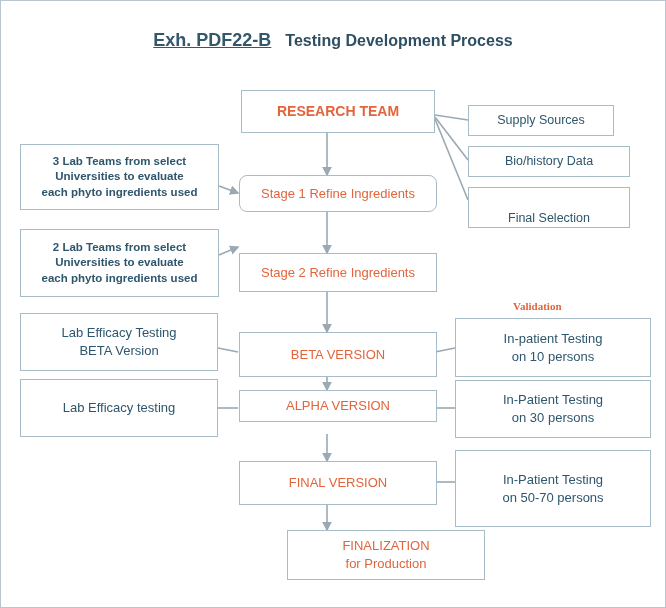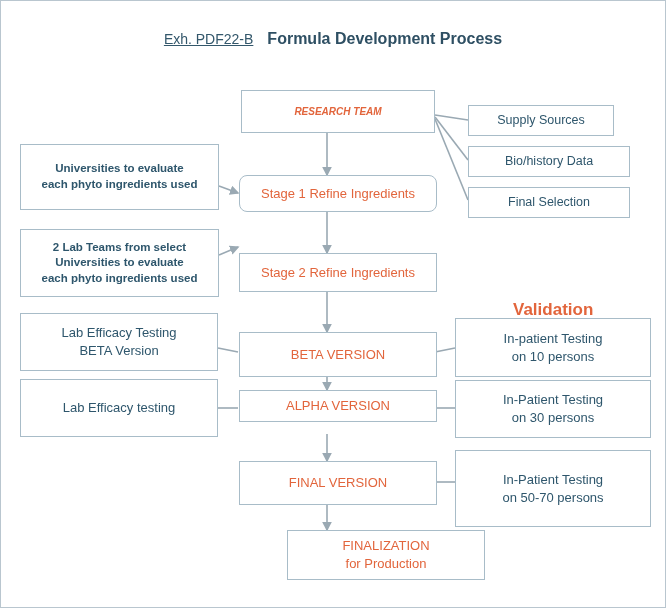--- a/index.html
+++ b/index.html
@@ -18,21 +18,21 @@
   svg.connectors{
     position:absolute;left:0;top:0;width:666px;height:608px;
     pointer-events:none;
   }
   .title-wrap{
     position:absolute;left:0;top:30px;width:666px;
     text-align:center;
     white-space:nowrap;
   }
   .title-exh{
-    font-size:14px;font-weight:normal;color:#33576b;
+    font-size:18px;font-weight:bold;color:#33576b;
     text-decoration:underline;
     letter-spacing:0px;
   }
   .title-main{
     font-size:16px;font-weight:bold;color:#2e4f63;
     margin-left:14px;
   }
   .node{
     position:absolute;
     box-sizing:border-box;
@@ -43,36 +43,37 @@
     justify-content:center;
     text-align:center;
     line-height:1.35;
   }
   .node span{display:block;}
   .orange{color:#e2653c;}
   .blue{color:#2e566c;}
   .f11{font-size:11.5px;}
   .f12{font-size:12.5px;}
   .f13{font-size:13px;}
-  .f14{font-size:10px;font-style:italic;}
+  .f14{font-size:14px;}
   .bold{font-weight:bold;}
   .validation-label{
     position:absolute;
     color:#e2653c;
-    font-size:17px;
+    font-size:11px;
     font-weight:bold;
+    font-family:Liberation Serif, serif;
   }
 </style>
 </head>
 <body>
 
 <div id="frame"></div>
 
 <div class="title-wrap">
-  <span class="title-exh">Exh. PDF22-B</span><span class="title-main">Formula Development Process</span>
+  <span class="title-exh">Exh. PDF22-B</span><span class="title-main">Testing Development Process</span>
 </div>
 
 <svg class="connectors">
   <defs>
     <marker id="arrow" markerWidth="9" markerHeight="9" refX="5" refY="3" orient="auto" markerUnits="strokeWidth">
       <path d="M0,0 L6,3 L0,6 z" fill="#9aa9b3"></path>
     </marker>
   </defs>
 
   <path d="M435,115 L468,120" stroke="#9aa9b3" stroke-width="1.6" fill="none"></path>
@@ -109,25 +110,26 @@
 <div class="node" style="left:241px;top:90px;width:194px;height:43px;">
   <span class="orange f14 bold">RESEARCH TEAM</span>
 </div>
 
 <div class="node" style="left:468px;top:105px;width:146px;height:31px;">
   <span class="blue f12">Supply Sources</span>
 </div>
 <div class="node" style="left:468px;top:146px;width:162px;height:31px;">
   <span class="blue f12">Bio/history Data</span>
 </div>
-<div class="node" style="left:468px;top:187px;width:162px;height:31px;">
+<div class="node" style="left:468px;top:187px;width:162px;height:41px;align-items:flex-end;">
   <span class="blue f12">Final Selection</span>
 </div>
 
 <div class="node" style="left:20px;top:144px;width:199px;height:66px;flex-direction:column;">
+  <span class="blue f11 bold">3 Lab Teams from select</span>
   <span class="blue f11 bold">Universities to evaluate</span>
   <span class="blue f11 bold">each phyto ingredients used</span>
 </div>
 
 <div class="node" style="left:239px;top:175px;width:198px;height:37px;border-radius:8px;">
   <span class="orange f13">Stage 1 Refine Ingredients</span>
 </div>
 
 <div class="node" style="left:20px;top:229px;width:199px;height:68px;flex-direction:column;">
   <span class="blue f11 bold">2 Lab Teams from select</span>

